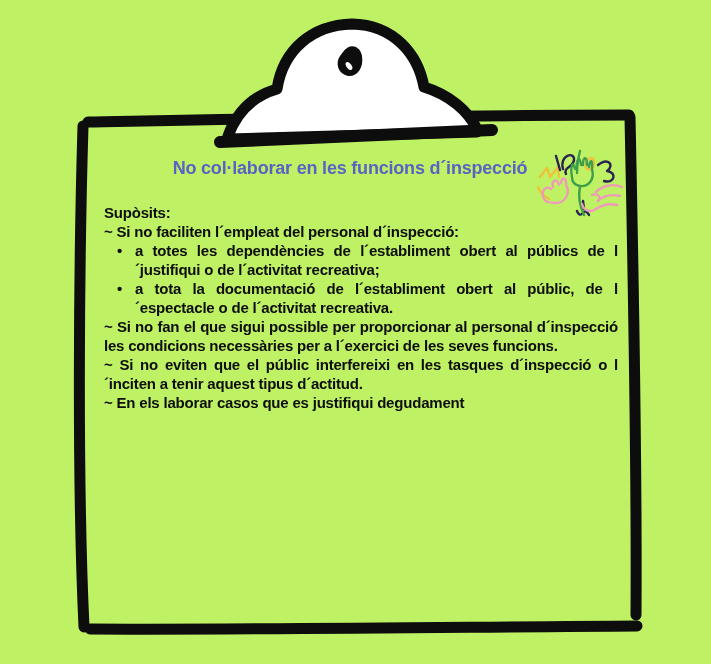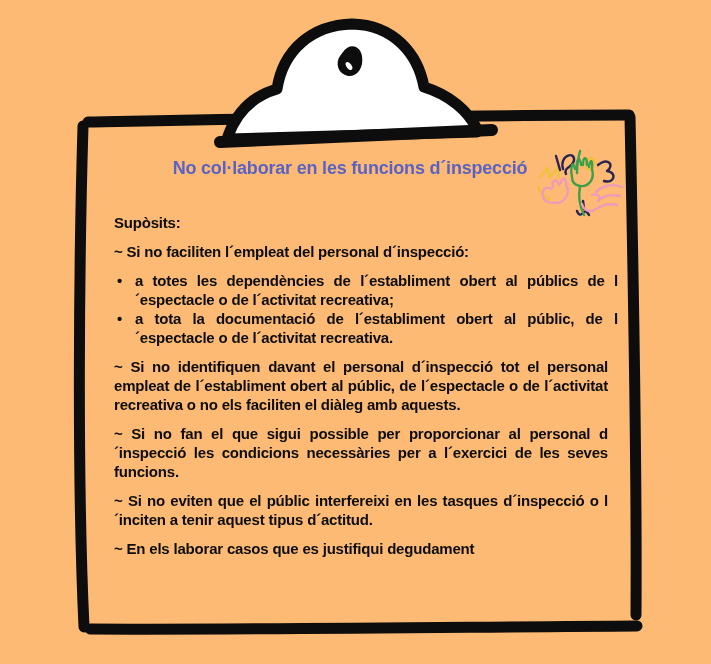--- a/index.html
+++ b/index.html
@@ -1,30 +1,30 @@
 <!DOCTYPE html>
 <html><head>
 <meta charset="utf-8">
 <style>
   html,body{margin:0;padding:0;background:#ffffff;}
   .canvas{
-    position:relative;width:711px;height:664px;background:#fdba74;overflow:hidden;
+    position:relative;width:711px;height:664px;background:#bef264;overflow:hidden;
     font-family:"Liberation Sans",sans-serif;
   }
   .frame{position:absolute;left:0;top:0;width:711px;height:664px;}
   .title{
     position:absolute;left:90px;top:158px;width:520px;margin:0;
     text-align:center;font-size:18px;font-weight:bold;letter-spacing:-0.2px;
   }
   .hands{position:absolute;left:532px;top:143px;width:96px;height:82px;}
   .content{
     position:absolute;left:104px;top:203px;width:514px;
     font-size:15px;line-height:19px;font-weight:bold;letter-spacing:-0.2px;color:#0d0d0d;
   }
-  .content p{margin:10px;}
+  .content p{margin:0;}
   .mt{margin-top:19px;}
   .just{text-align:justify;}
   .bullet{position:relative;padding-left:31px;text-align:justify;}
   .bullet .marker{position:absolute;left:13px;top:0;}
 </style>
 </head>
 <body>
 
 <div class="canvas">
 
@@ -72,26 +72,25 @@
     </g>
   </svg>
 
   <div class="content">
     <p>Supòsits:</p>
 
     <p class="mt">~ Si no faciliten l´empleat del personal d´inspecció:</p>
 
     <div class="bullet">
       <span class="marker">•</span>
-      <span>a totes les dependències de l´establiment obert al públics de l´espectacle o de l´activitat recreativa;</span>
+      <span>a totes les dependències de l´establiment obert al públics de l´justifiqui o de l´activitat recreativa;</span>
     </div>
     <div class="bullet">
       <span class="marker">•</span>
       <span>a tota la documentació de l´establiment obert al públic, de l´espectacle o de l´activitat recreativa.</span>
     </div>
 
-    <p class="just">~ Si no identifiquen davant el personal d´inspecció tot el personal empleat de l´establiment obert al públic, de l´espectacle o de l´activitat recreativa o no els faciliten el diàleg amb aquests.</p>
     <p class="just mt">~ Si no fan el que sigui possible per proporcionar al personal d´inspecció les condicions necessàries per a l´exercici de les seves funcions.</p>
     <p class="just mt">~ Si no eviten que el públic interfereixi en les tasques d´inspecció o l´inciten a tenir aquest tipus d´actitud.</p>
     <p class="mt">~ En els laborar casos que es justifiqui degudament</p>
   </div>
 
 </div>
 
 </body></html>

